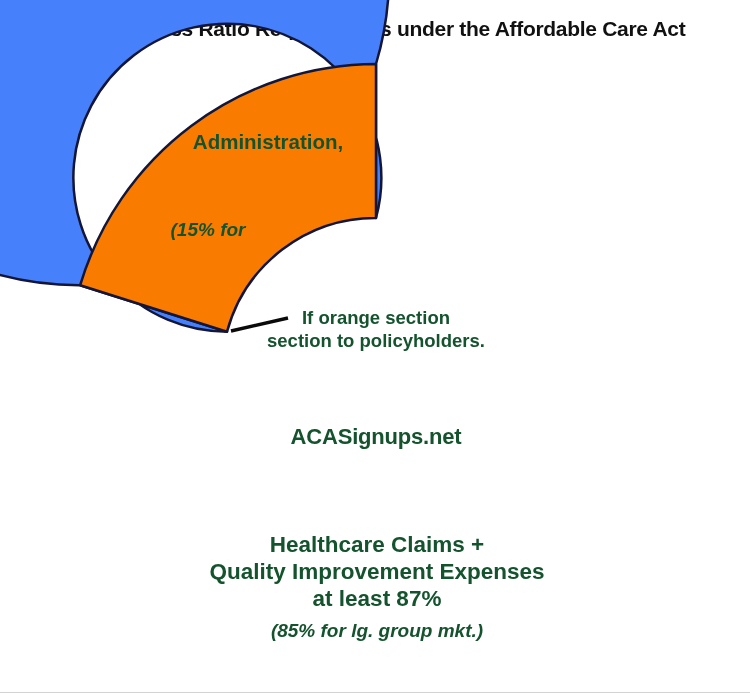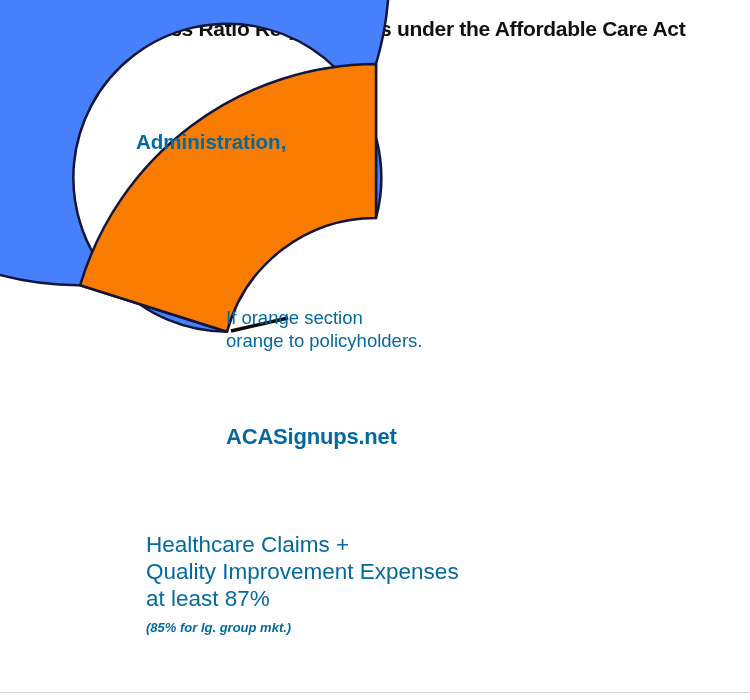--- a/index.html
+++ b/index.html
@@ -38,22 +38,22 @@
   }
   #donut-svg {
     position: absolute;
     left: 0;
     top: 0;
   }
 
   
   .overlay {
     position: absolute;
-    text-align: left;
-    color: #0369a1;
+    text-align: center;
+    color: #14532d;
     line-height: 1.16;
   }
 
   #orange-label {
     left: 136px;
     top: 130px;
     width: 264px;
     font-size: 20.5px;
     font-weight: bold;
   }
@@ -64,45 +64,45 @@
     font-size: 19px;
     font-weight: bold;
     font-style: italic;
   }
 
   #center-label {
     left: 226px;
     top: 307px;
     width: 300px;
     font-size: 18.5px;
-    font-weight: normal;
+    font-weight: bold;
     line-height: 1.24;
   }
   #center-source {
     left: 226px;
     top: 424px;
     width: 300px;
     font-size: 22px;
     font-weight: bold;
     letter-spacing: -0.2px;
   }
 
   #blue-label {
     left: 146px;
     top: 531px;
     width: 462px;
     font-size: 22.5px;
-    font-weight: normal;
+    font-weight: bold;
     line-height: 1.2;
   }
   #blue-sublabel {
     left: 146px;
     top: 620px;
     width: 462px;
-    font-size: 13px;
+    font-size: 19px;
     font-weight: bold;
     font-style: italic;
   }
 
   #bottom-rule {
     position: absolute;
     left: 0;
     top: 692px;
     width: 750px;
     height: 1px;
@@ -131,25 +131,26 @@
 
     <line x1="231" y1="331" x2="288" y2="318" stroke="#0a0a0a" stroke-width="3.5" stroke-linecap="butt"></line>
   </svg>
 </div>
 
 <div class="overlay" id="orange-label">
   <div>Administration,</div>
 </div>
 
 <div class="overlay" id="orange-sublabel">
+  <div>(15% for</div>
 </div>
 
 <div class="overlay" id="center-label">
   <div>If orange section</div>
-  <div>orange to policyholders.</div>
+  <div>section to policyholders.</div>
 </div>
 
 <div class="overlay" id="center-source">ACASignups.net</div>
 
 <div class="overlay" id="blue-label">
   <div>Healthcare Claims +</div>
   <div>Quality Improvement Expenses</div>
   <div>at least 87%</div>
 </div>
 

